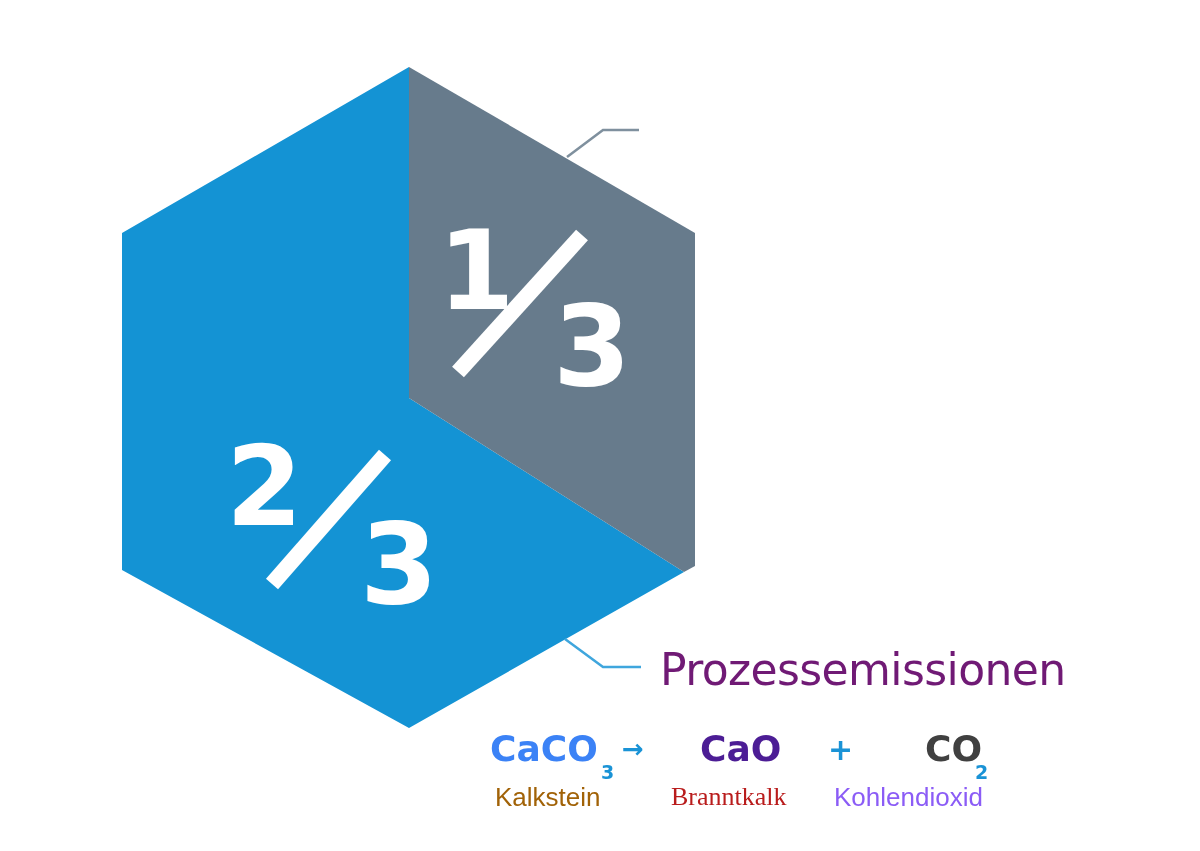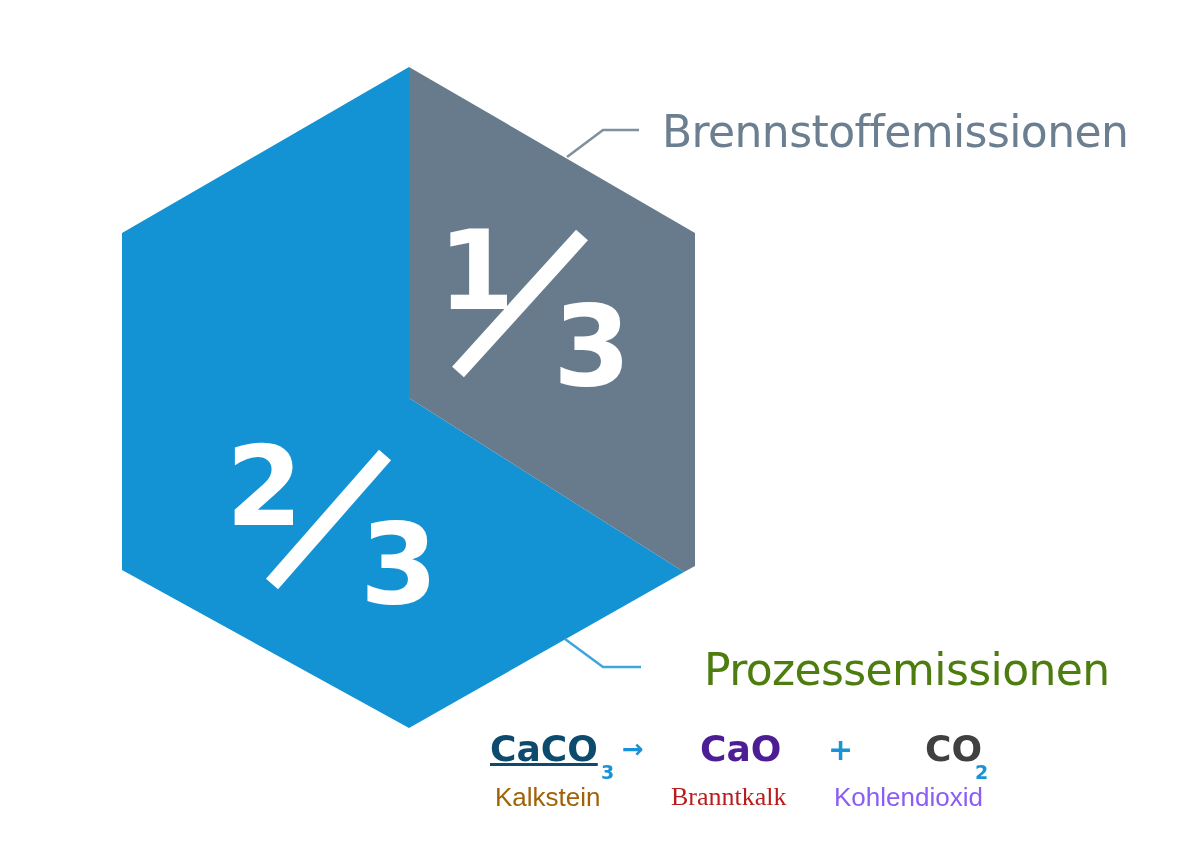--- a/index.html
+++ b/index.html
@@ -35,26 +35,25 @@
       <text x="553" y="385" font-family="DejaVu Sans, sans-serif" font-weight="bold" font-size="112" fill="#FFFFFF">3</text>
     </g>
 
     <g>
       <text x="226" y="525" font-family="DejaVu Sans, sans-serif" font-weight="bold" font-size="110" fill="#FFFFFF">2</text>
       <line x1="272" y1="584" x2="385" y2="455" stroke="#FFFFFF" stroke-width="16"></line>
       <text x="360" y="603" font-family="DejaVu Sans, sans-serif" font-weight="bold" font-size="112" fill="#FFFFFF">3</text>
     </g>
   </svg>
 
-  <div class="label label-fuel" style="color:#6B7F90;">Brennstoffemissionen</div>
-  <div class="label label-process" style="color:#4d7c0f;margin-left:44px;">Prozessemissionen</div>
+  <div class="label label-process" style="color:#701a75;">Prozessemissionen</div>
 
   
   <div style="color:#1A93D6;">
-    <span class="formula chem" style="left:490px;color:#0c4a6e;text-decoration:underline;">CaCO</span>
+    <span class="formula chem" style="left:490px;color:#3b82f6;">CaCO</span>
     <span class="sub" style="left:601px;color:#1A93D6;">3</span>
     <span class="arrow" style="left:622px;color:#1A93D6;">→</span>
     <span class="formula chem" style="left:700px;color:#4c1d95;">CaO</span>
     <span class="plus" style="left:828px;color:#1A93D6;">+</span>
     <span class="formula chem" style="left:925px;color:#404040;">CO</span>
     <span class="sub" style="left:975px;color:#1A93D6;">2</span>
 
     <span class="name" style="left:495px;color:#a16207;">Kalkstein</span>
     <span class="name" style="left:671px;color:#b91c1c;font-family:Liberation Serif, serif;">Branntkalk</span>
     <span class="name" style="left:834px;color:#8b5cf6;">Kohlendioxid</span>

